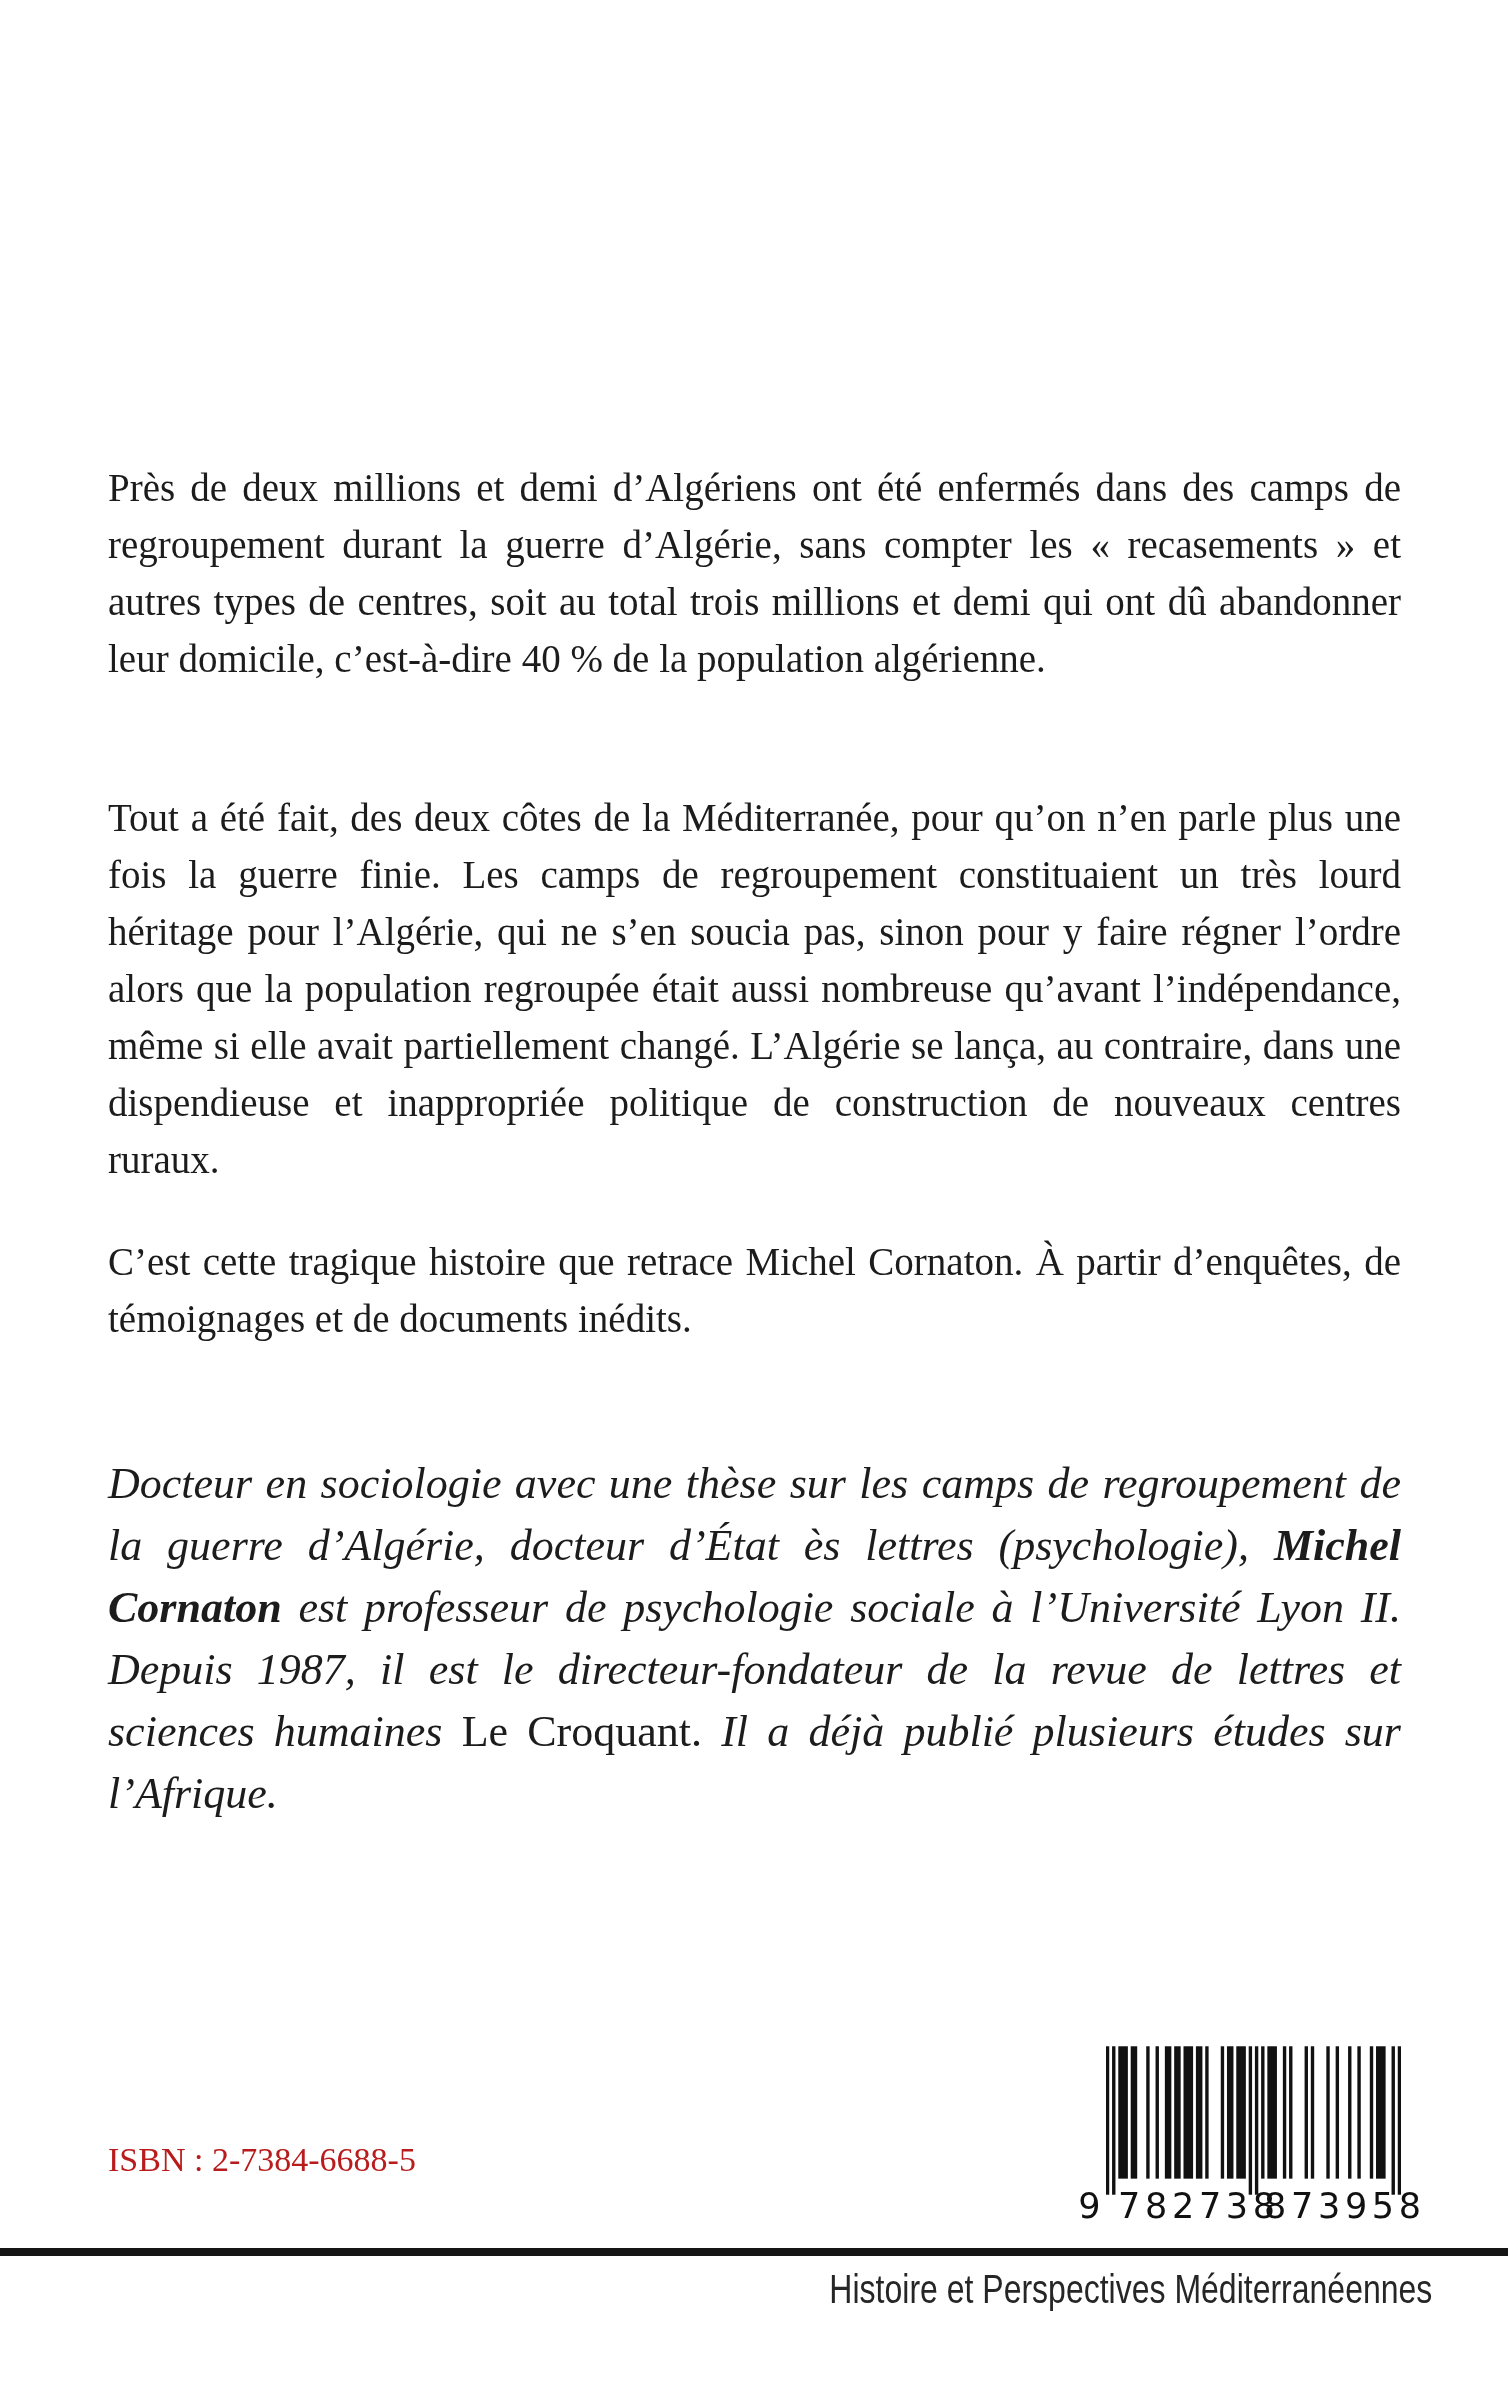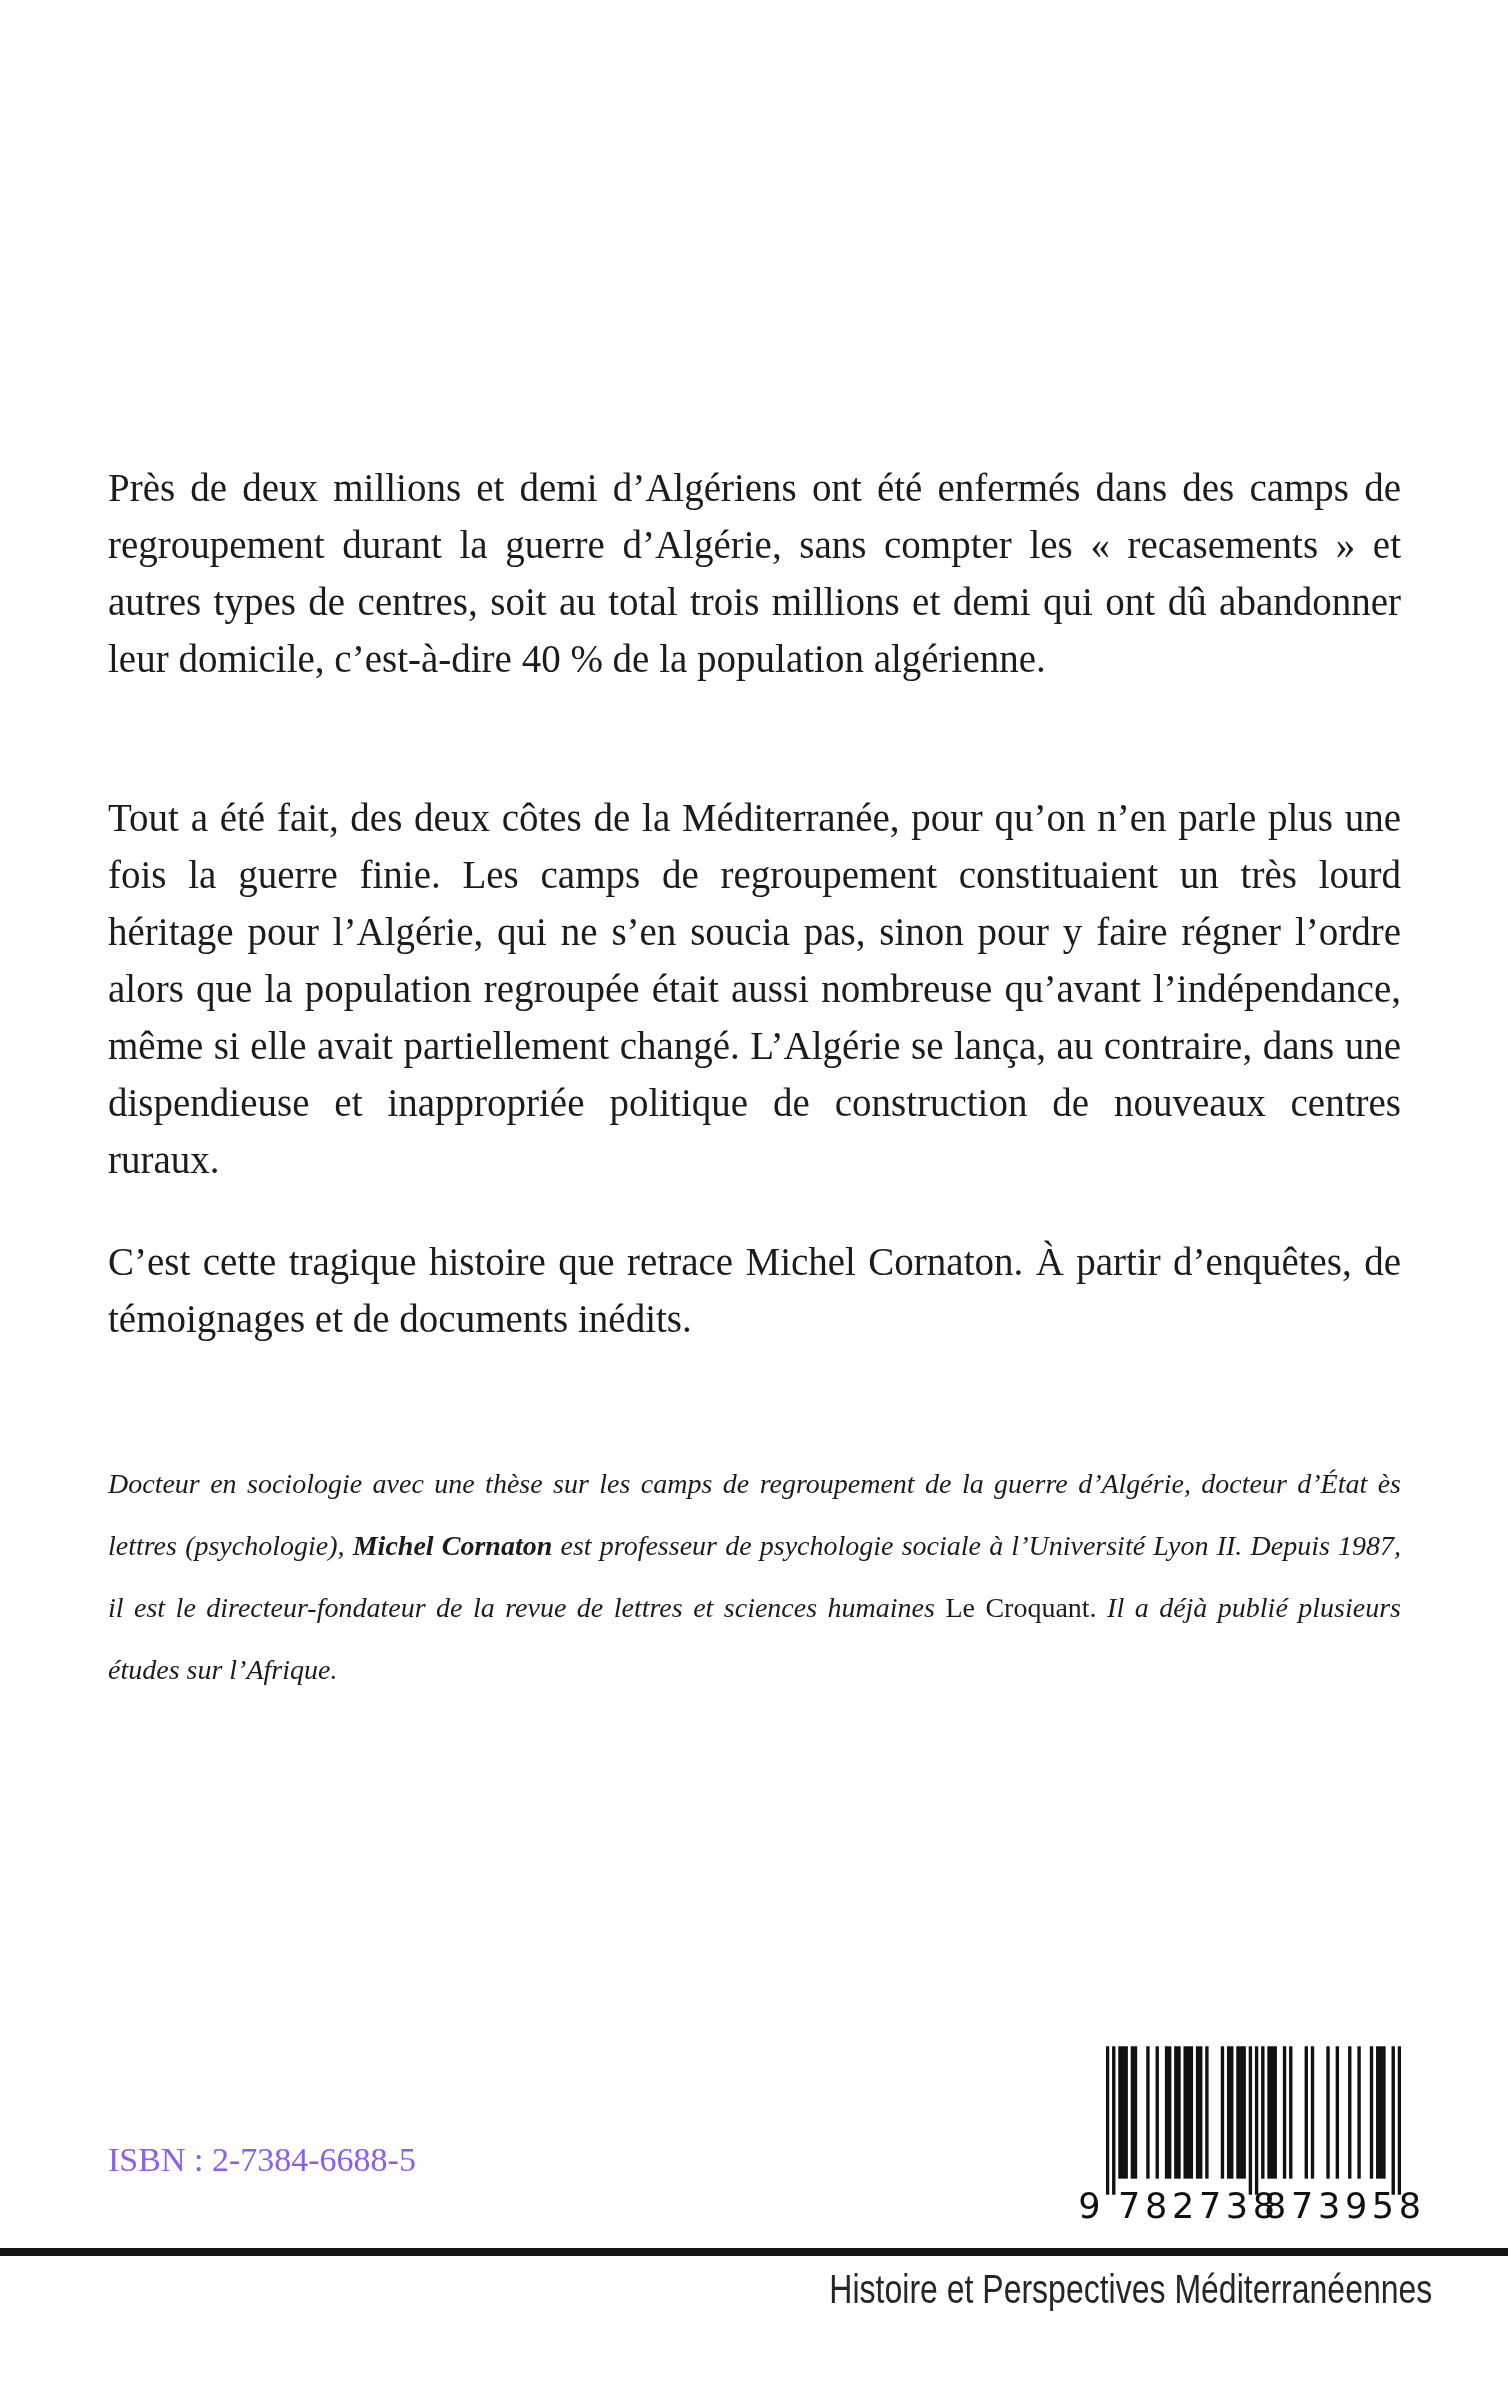--- a/index.html
+++ b/index.html
@@ -16,27 +16,27 @@
   
   .para{
     position:absolute;left:108px;width:1293px;margin:0;
     text-align:justify;font-size:39px;line-height:57px;color:#1c1c1c;
   }
   .p1{top:459px}
   .p2{top:789px}
   .p3{top:1233px}
   .bio{
     position:absolute;left:108px;width:1293px;top:1453px;margin:0;
-    text-align:justify;font-size:28px;line-height:62px;color:#1c1c1c;
+    text-align:justify;font-size:44px;line-height:62px;color:#1c1c1c;
   }
   .seg-italic{font-style:italic}
   .seg-bolditalic{font-style:italic;font-weight:bold}
   .seg-roman{font-style:normal}
   
-  .isbn{position:absolute;left:108px;top:2141px;font-size:34px;color:#8b5cf6;}
+  .isbn{position:absolute;left:108px;top:2141px;font-size:34px;color:#b91c1c;}
   
   .publisher{position:absolute;left:0;top:1978px;width:100%;text-align:center;}
   .publisher svg{display:block;margin:0 auto;position:relative;left:-19px;}
   .pubname{font-size:44px;color:#111;margin-top:-30px;letter-spacing:0.9px;}
   
   .barcode{position:absolute;left:1084px;top:2046px;width:318px;height:182px;}
   .bars{position:absolute;left:22px;top:0;}
   .bd{position:absolute;top:140px;font-family:"DejaVu Sans",sans-serif;
       font-size:35px;color:#111;}
   .bd-lead{left:-5.7px;}

